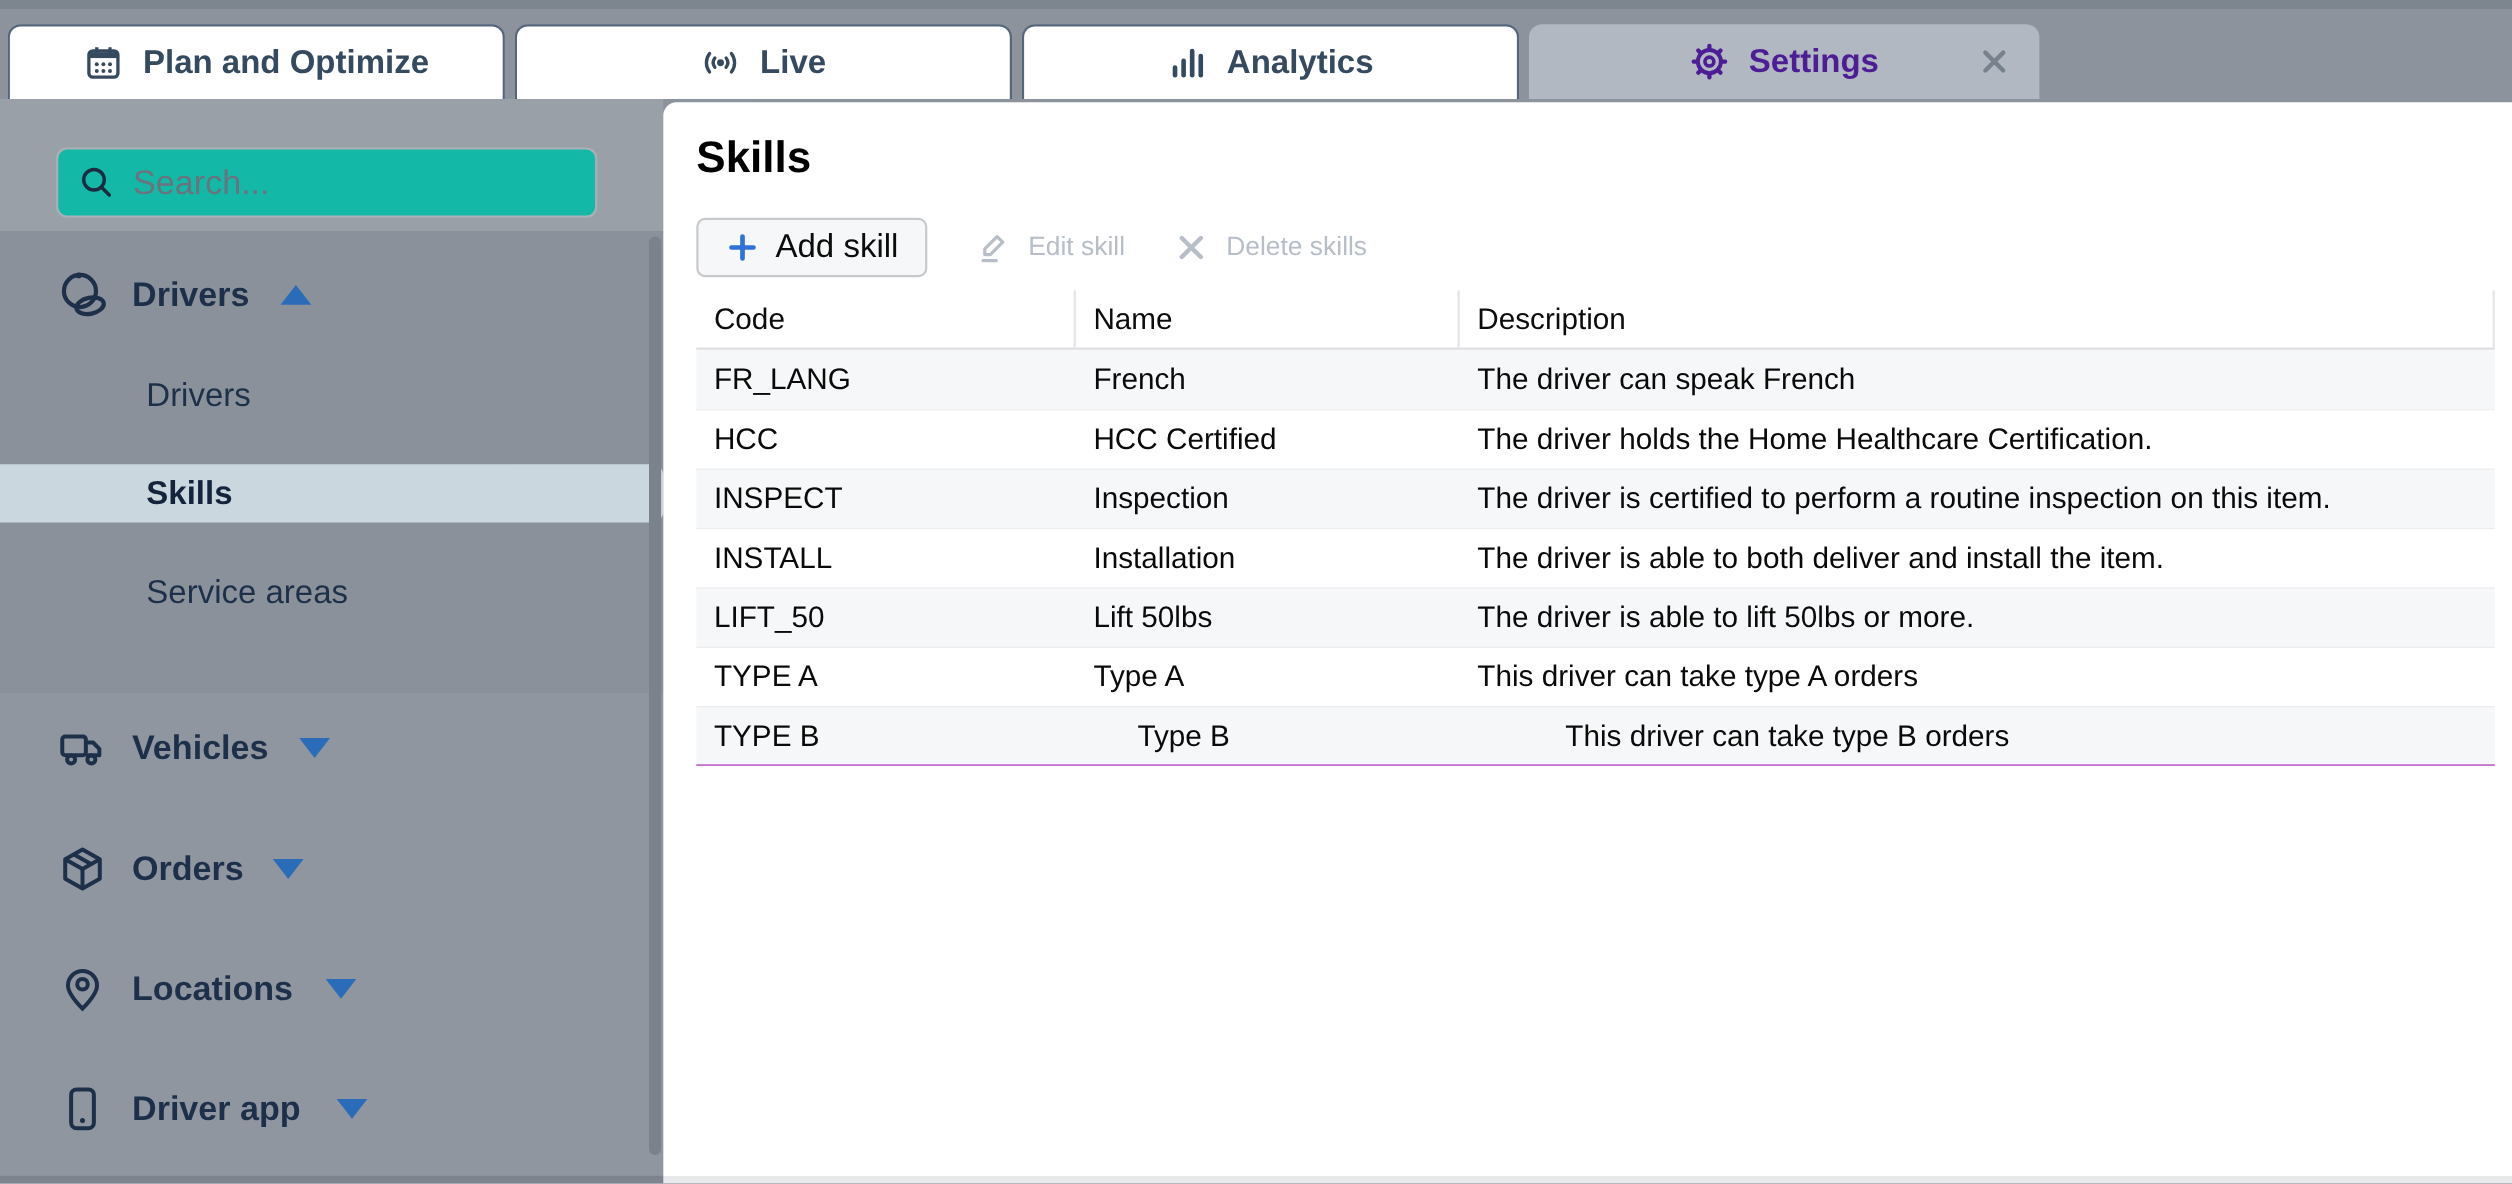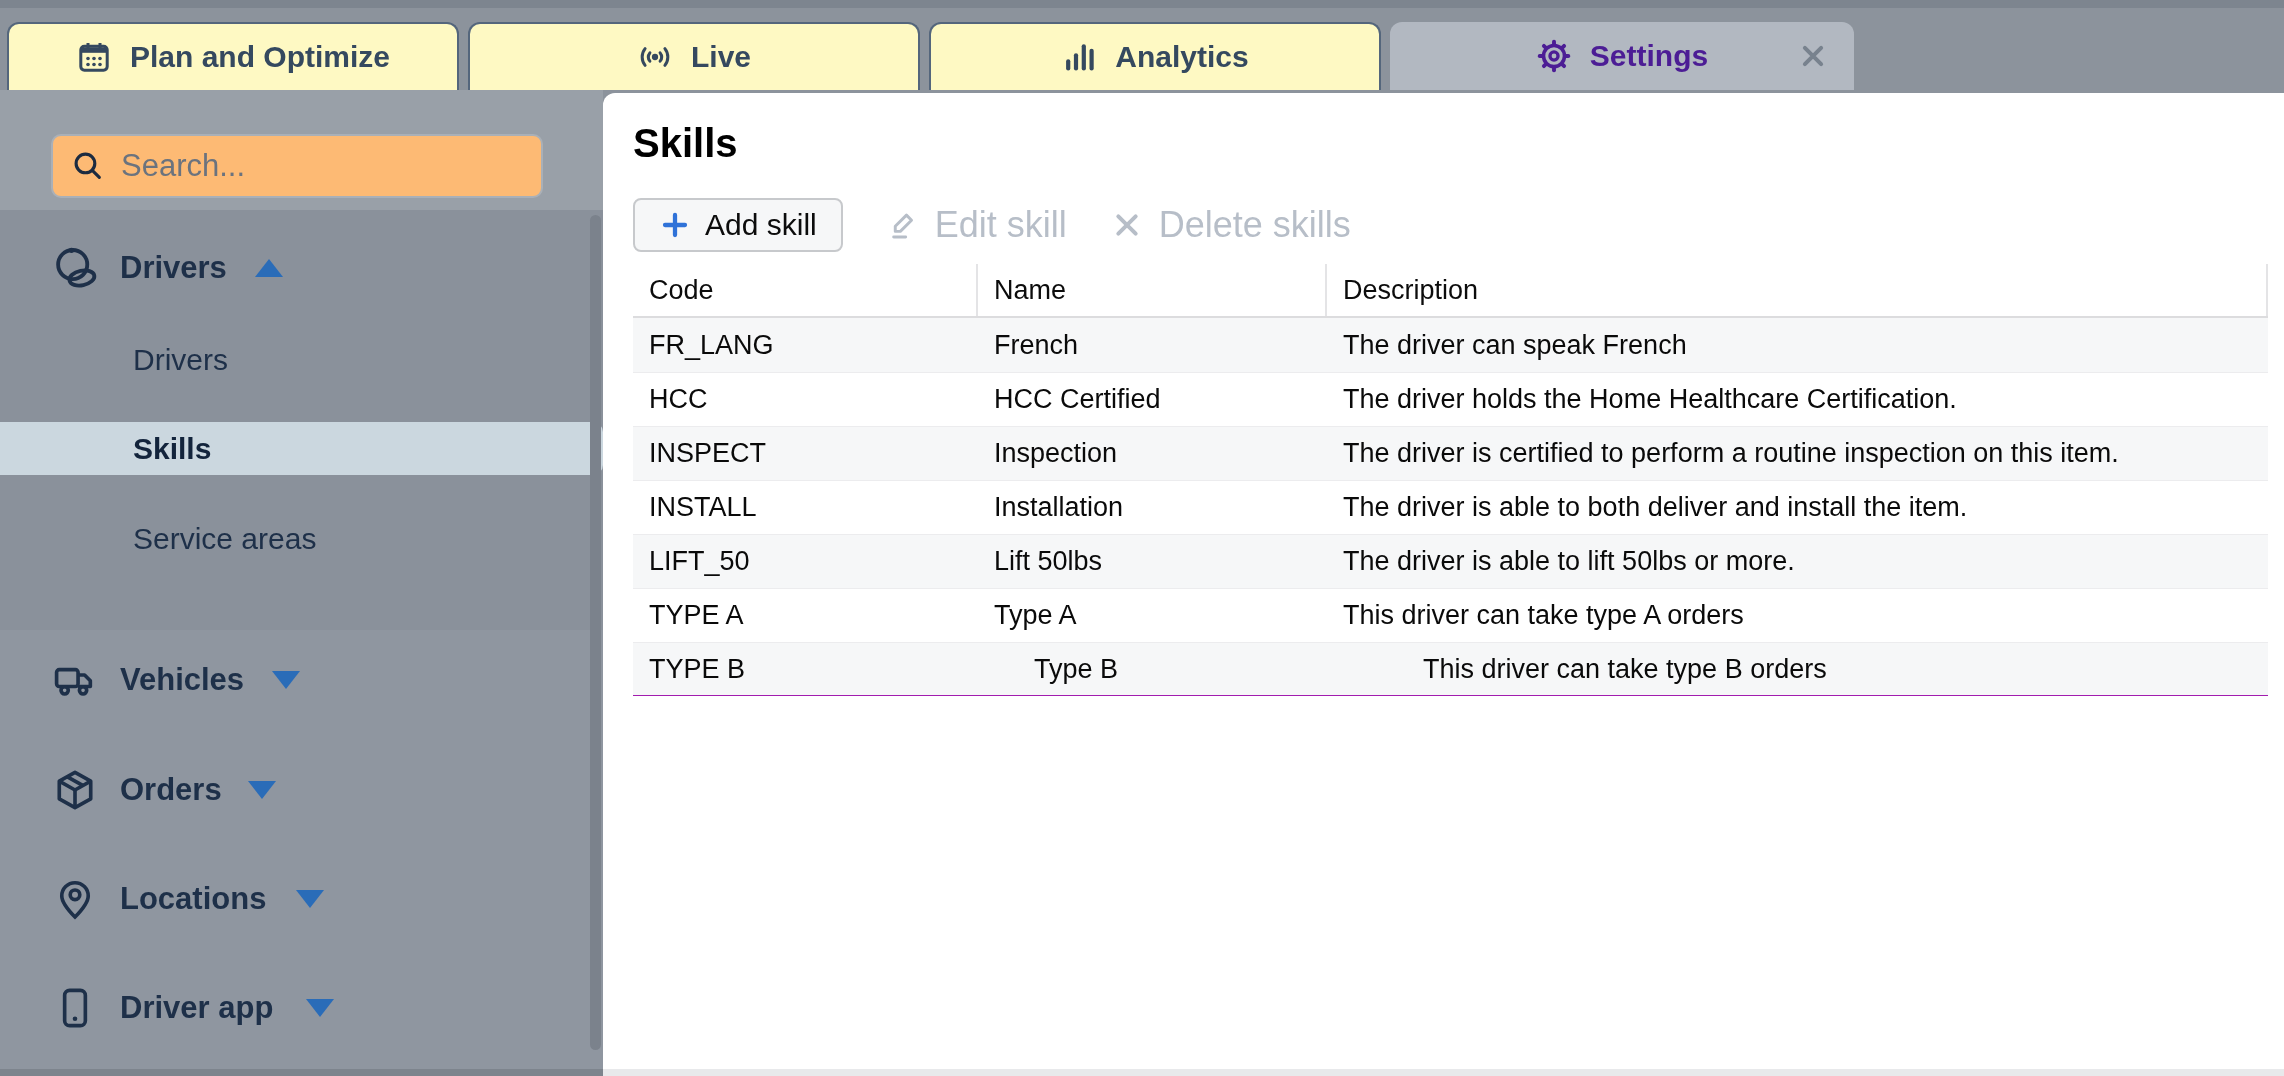--- a/index.html
+++ b/index.html
@@ -3,29 +3,29 @@
 <meta charset="utf-8">
 <style>
   * { margin:0; padding:0; box-sizing:border-box; }
   html,body { width:2284px; height:1076px; overflow:hidden; }
   body { font-family:"Liberation Sans", sans-serif; background:#8c939c; }
   .screen { position:relative; width:2284px; height:1076px; background:#8c939c; overflow:hidden; }
   .top-strip { position:absolute; left:0; top:0; width:100%; height:8px; background:#7d858f; }
 
   
   .tabbar { position:absolute; left:0; top:0; width:100%; height:90px; padding:22px 0 0 7px; display:flex; gap:9px; }
-  .tab { width:452px; height:68px; border-radius:12px 12px 0 0; display:flex; align-items:center; justify-content:center; gap:18px; font-size:30px; font-weight:bold; color:#35495f; background:#fef9c3; border:2px solid #54667c; border-bottom:none; position:relative; }
+  .tab { width:452px; height:68px; border-radius:12px 12px 0 0; display:flex; align-items:center; justify-content:center; gap:18px; font-size:30px; font-weight:bold; color:#35495f; background:#ffffff; border:2px solid #54667c; border-bottom:none; position:relative; }
   .tab .ic { width:36px; height:36px; flex:0 0 auto; }
   .tab.active { width:464px; background:#b2b8c1; border:none; color:#4c1d95; }
   .tab-close { position:absolute; right:26px; top:50%; transform:translateY(-50%); width:30px; height:30px; color:#78828e; }
 
   
   .sidebar { position:absolute; left:0; top:90px; width:603px; height:979px; background:#8f96a0; }
   .search-section { position:absolute; left:0; top:0; width:100%; height:120px; background:#99a0a8; }
-  .searchbox { position:absolute; left:51px; top:44px; width:492px; height:64px; border-radius:10px; background:#fdba74; border:2px solid #aab0b7; display:flex; align-items:center; padding:0 18px; gap:16px; }
+  .searchbox { position:absolute; left:51px; top:44px; width:492px; height:64px; border-radius:10px; background:#14b8a6; border:2px solid #aab0b7; display:flex; align-items:center; padding:0 18px; gap:16px; }
   .searchbox .ic { width:34px; height:34px; color:#1c2b40; flex:0 0 aupx; }
   .searchbox input { flex:1; border:none; outline:none; background:transparent; font-family:"Liberation Sans", sans-serif; font-size:31px; color:#2a3950; }
   .searchbox input::placeholder { color:#6b737e; }
   .drivers-group { position:absolute; left:0; top:120px; width:100%; height:420px; background:#8a919b; }
   .nav-item { position:absolute; left:0; width:100%; height:60px; display:flex; align-items:center; color:#1e3049; font-size:31px; cursor:default; }
   .nav-item .ic { position:absolute; left:52px; width:46px; height:46px; color:#1e3049; }
   .nav-item .lbl { position:absolute; left:120px; font-weight:bold; }
   .nav-sub { position:absolute; left:0; width:100%; height:60px; display:flex; align-items:center; font-size:30px; color:#1e3049; }
   .nav-sub .lbl { position:absolute; left:133px; }
   .nav-sub.selected { height:53px; background:#cbd7df; border-radius:0 10px 10px 0; color:#13243c; }
@@ -42,21 +42,21 @@
   .pos-locations { top:779px; } .pos-locations .tri { left:296px; }
   .pos-driverapp { top:888px; } .pos-driverapp .tri { left:306px; }
   .side-scrollbar { position:absolute; left:590px; top:125px; width:11px; height:835px; border-radius:6px; background:#7b828c; }
 
   
   .panel { position:absolute; left:603px; top:93px; width:1681px; height:976px; background:#ffffff; border-top-left-radius:12px; }
   .page-title { position:absolute; left:30px; top:28px; font-size:40px; font-weight:bold; color:#000000; }
   .toolbar { position:absolute; left:30px; top:105px; height:54px; display:flex; align-items:center; gap:44px; }
   .btn-add { height:54px; display:flex; align-items:center; gap:14px; padding:0 24px; background:#f6f7f8; border:2px solid #c7c9cc; border-radius:8px; font-size:30px; color:#0c0c0c; font-family:"Liberation Sans", sans-serif; cursor:pointer; }
   .btn-add .ic { width:32px; height:32px; color:#2f72d8; }
-  .btn-ghost { display:flex; align-items:center; gap:16px; font-size:36px; color:#b7bec8; background:none; border:none; font-family:"Liberation Sans", sans-serif; }
+  .btn-ghost { display:flex; align-items:center; gap:16px; font-size:24px; color:#b7bec8; background:none; border:none; font-family:"Liberation Sans", sans-serif; }
   .btn-ghost .ic { width:32px; height:32px; color:#b7bec8; }
 
   
   .table { position:absolute; left:30px; top:171px; right:16px; }
   .thead { display:flex; height:54px; border-bottom:2px solid #dcdcde; }
   .th { display:flex; align-items:center; padding-left:16px; font-size:27px; color:#0c0c0c; border-right:2px solid #e4e4e6; }
   .c0 { width:345px; flex:0 0 auto; } .c1 { width:349px; flex:0 0 auto; } .c2 { flex:1; }
   .trow { display:flex; height:54px; border-top:1px solid #ececee; }
   .trow:first-child { border-top:none; }
   .trow.alt { background:#f6f7f8; }

